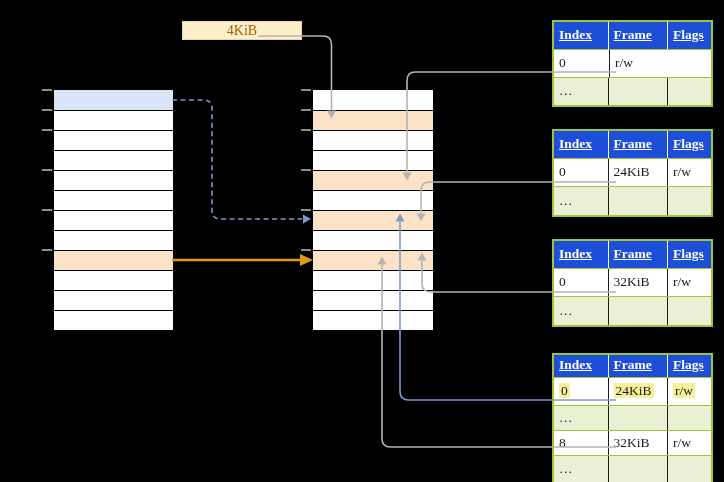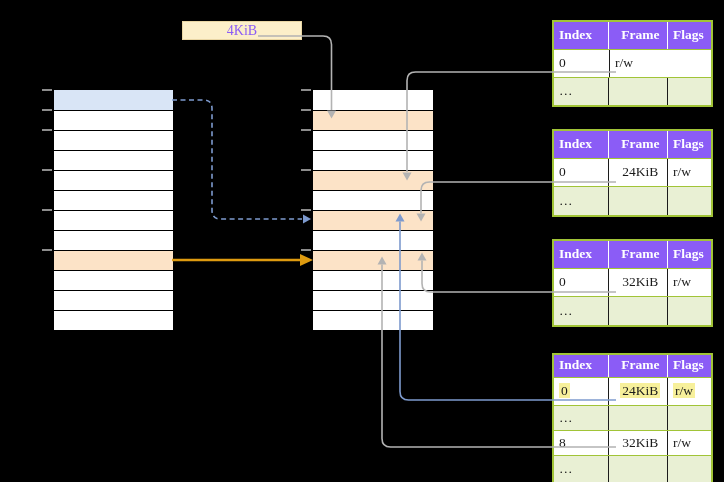--- a/index.html
+++ b/index.html
@@ -4,40 +4,40 @@
 <style>
   html,body{margin:0;padding:0;background:#000;}
   #canvas{
     position:relative;width:724px;height:482px;background:#000;overflow:hidden;
     font-family:"Liberation Serif","DejaVu Serif",serif;
   }
   
   #page-size-box{
     position:absolute;left:182px;top:21px;width:120px;height:19px;
     background:#fcefc9;border:1px solid #e9d6a4;box-sizing:border-box;
-    text-align:center;line-height:17px;font-size:14px;color:#8b5cf6;z-index:2;
+    text-align:center;line-height:17px;font-size:14px;color:#a16207;z-index:2;
   }
   
   .memcol{position:absolute;border:1px solid #000;box-sizing:content-box;background:#fff;z-index:1;}
   .memrow{width:100%;height:20px;box-sizing:border-box;background:#fff;}
   .memrow + .memrow{border-top:1px solid #000;}
   .memrow.blue{background:#d9e5f6;}
   .memrow.orange{background:#fce3c7;}
   
   .tick{position:absolute;width:10px;height:2px;background:#8c8c8c;z-index:1;}
   
   .ptable{position:absolute;left:552px;width:161px;border:2px solid #a1c437;box-sizing:border-box;background:#fff;z-index:2;}
   .prow{display:flex;width:100%;box-sizing:border-box;}
   .prow + .prow{border-top:1px solid #a1c437;}
-  .prow.head{background:#8b5cf6;color:#fff;font-weight:bold;font-size:14px;}
+  .prow.head{background:#1d4ed8;color:#fff;font-weight:bold;font-size:14px;text-decoration:underline;}
   .prow.dots{background:#e9f0d4;color:#33331f;}
   .pcell{box-sizing:border-box;padding-left:5px;font-size:13.5px;color:#1a1a1a;overflow:hidden;white-space:nowrap;}
   .prow.head .pcell{color:#fff;}
   .pcell.c1{width:55px;}
-  .pcell.c2{width:61px;text-align:center;}
+  .pcell.c2{width:61px;}
   .pcell.c3{width:45px;}
   .prow.head .pcell.c2,.prow.head .pcell.c3{border-left:1px solid #fff;}
   .prow.body .pcell.c2,.prow.body .pcell.c3{border-left:1px solid #1c1c1c;}
   .hl{background:#f7f09b;padding:0 2px;}
   
   #arrows{position:absolute;left:0;top:0;z-index:5;pointer-events:none;}
 </style>
 </head>
 <body>
 

